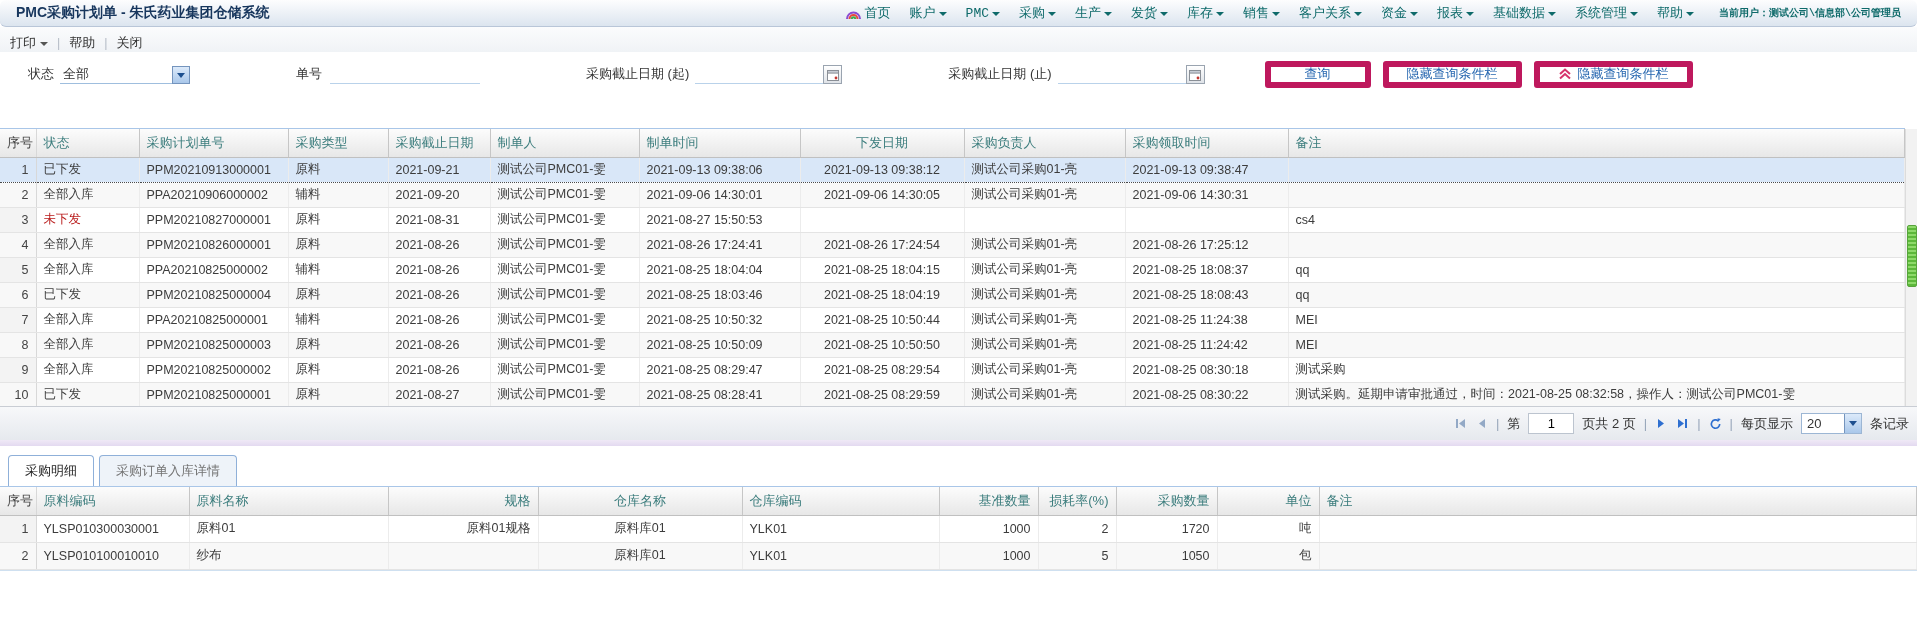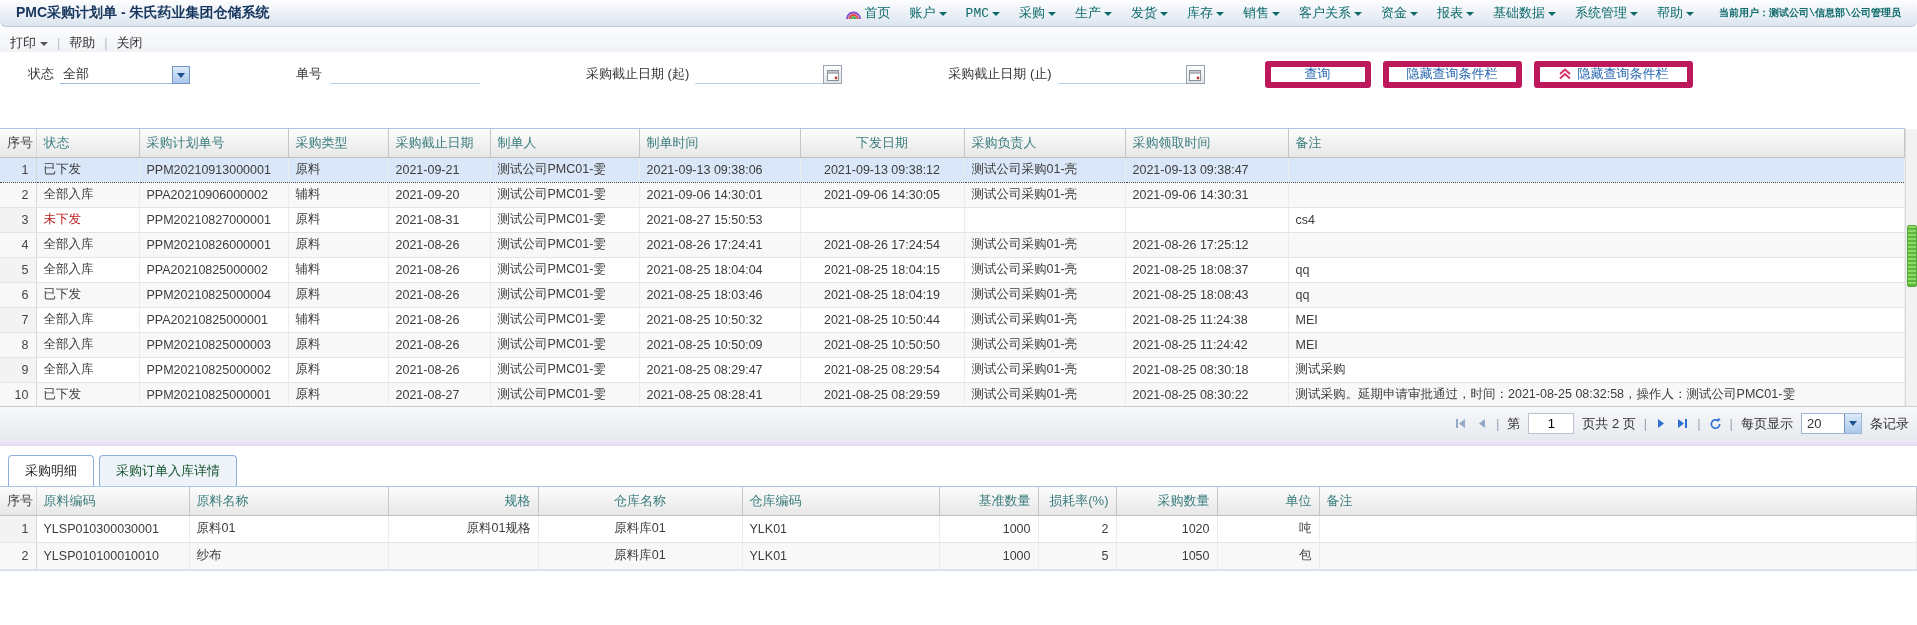--- a/index.html
+++ b/index.html
@@ -102,21 +102,21 @@
     border-left:1px solid #7494bd; display:flex; align-items:center; justify-content:center; cursor:pointer; }
   .pp-select .arr { width:0; height:0; border-left:4px solid transparent; border-right:4px solid transparent; border-top:5px solid #1d4f8f; }
 
   
   .lavband { position:absolute; left:0; top:440px; width:1917px; height:6px; background:linear-gradient(#efe9f6,#e3daf0); }
   .tabbar { position:absolute; left:0; top:446px; width:1917px; height:40px; background:#fff;
     display:flex; align-items:flex-end; padding-left:8px; gap:5px; }
   .tab { border:1px solid #8fb0d9; border-bottom:none; border-radius:4px 4px 0 0; height:31px;
     display:flex; align-items:center; padding:0 16px; font-size:13px; cursor:pointer; white-space:nowrap; }
   .tab.active { background:#fff; color:#222; }
-  .tab.inactive { background:#eef3f9; color:#14532d; }
+  .tab.inactive { background:#eef3f9; color:#737373; }
 
   .detailgrid { top:486px; width:1917px; border-bottom:1px solid #cfe0f0; }
   .maingrid { top:128px; width:1905px; }
 </style>
 </head>
 <body>
 
 <div class="titlebar">
   <span class="page-title">PMC采购计划单 - 朱氏药业集团仓储系统</span>
   <div class="nav">
@@ -487,21 +487,21 @@
     <tbody>
         <tr>
           <td class="rownum">1</td>
           <td>YLSP010300030001</td>
           <td>原料01</td>
           <td>原料01规格</td>
           <td>原料库01</td>
           <td>YLK01</td>
           <td>1000</td>
           <td>2</td>
-          <td>1020</td>
+          <td>1720</td>
           <td>吨</td>
           <td></td>
         </tr>
         <tr>
           <td class="rownum">2</td>
           <td>YLSP010100010010</td>
           <td>纱布</td>
           <td></td>
           <td>原料库01</td>
           <td>YLK01</td>

